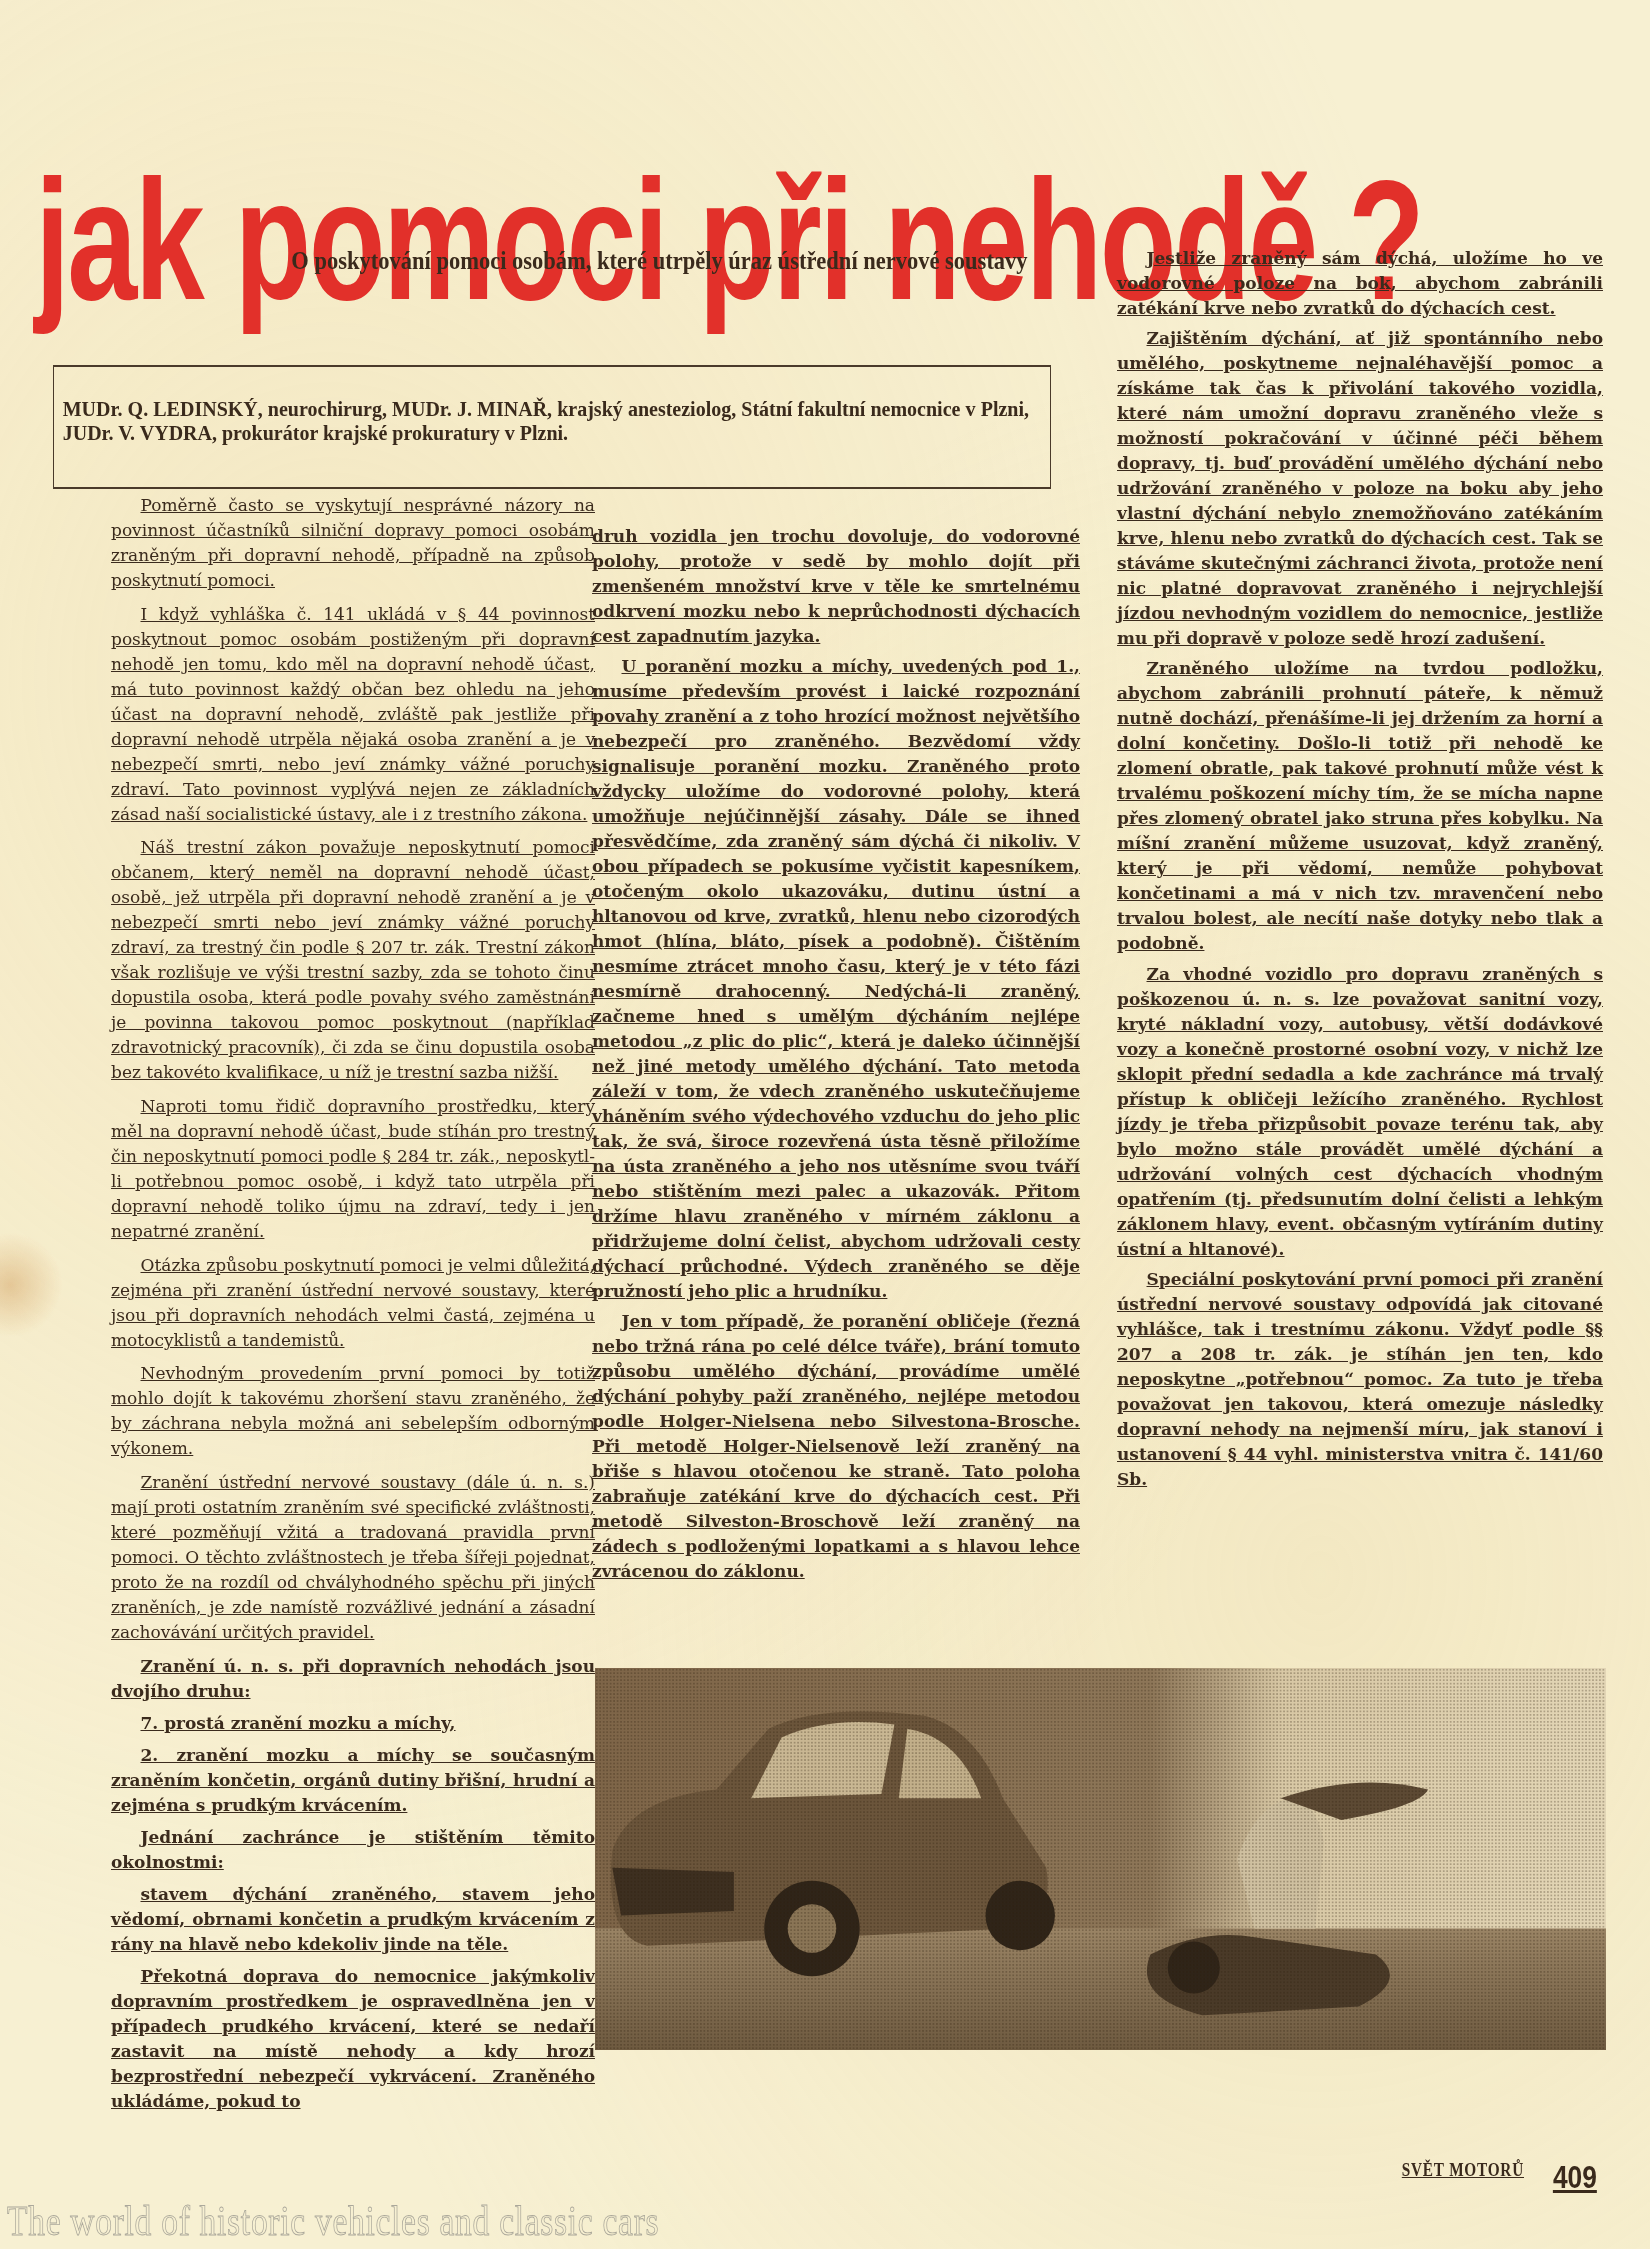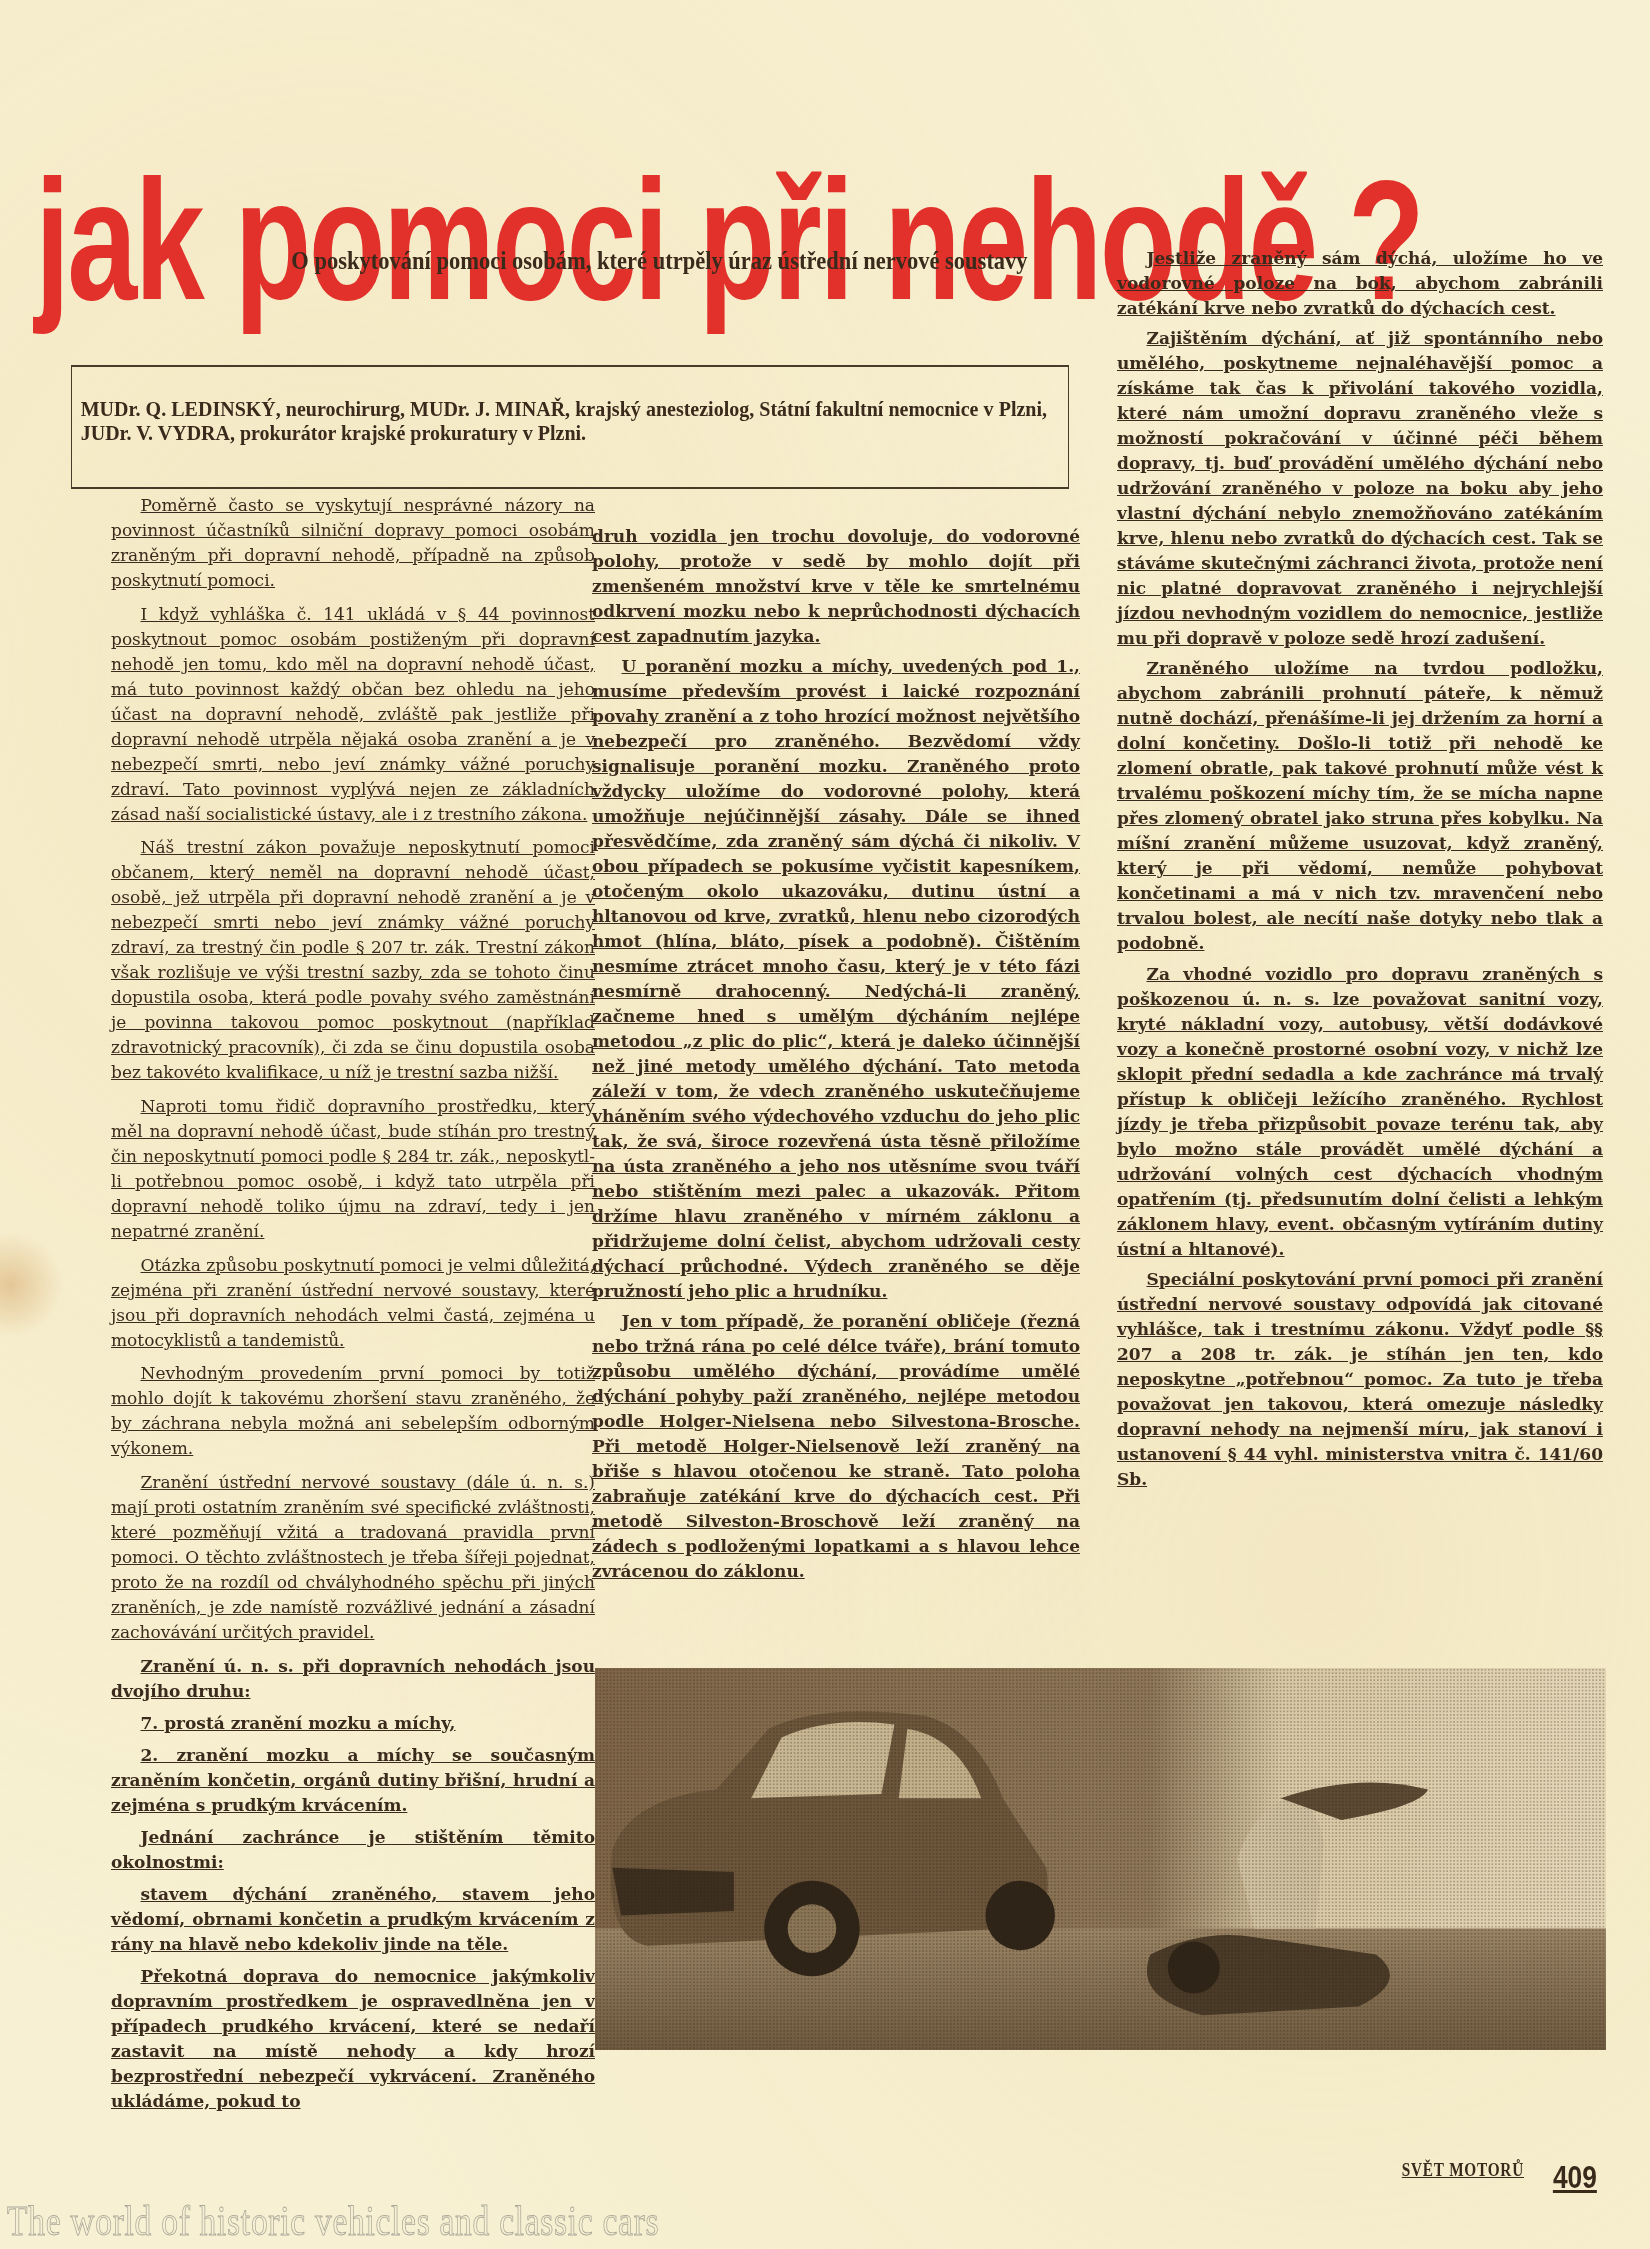--- a/index.html
+++ b/index.html
@@ -19,21 +19,21 @@
     color:#e2302a; font-size:170px; line-height:182px; letter-spacing:-3.5px;
     transform:scaleX(0.74); transform-origin:left top; white-space:nowrap;
   }
   .subtitle {
     position:absolute; left:234px; top:245px; width:851px;
     font-family:"Liberation Serif", serif; font-weight:bold; font-size:25px;
     line-height:31px; text-align:center; color:#3a2a1c;
     transform:scaleX(0.9); transform-origin:center top;
   }
   .byline {
-    position:absolute; left:71px; top:365px; width:998px; height:124px;
+    position:absolute; left:53px; top:365px; width:998px; height:124px;
     border-top:2.6px solid #4a3a2a; border-bottom:2.6px solid #4a3a2a;
     border-left:0.9px solid #4a3a2a; border-right:0.9px solid #4a3a2a;
     box-sizing:border-box; padding:29.5px 21px 0 8.7px;
   }
   .byline p {
     margin:0; font-family:"Liberation Serif", serif; font-weight:bold;
     font-size:20px; line-height:24px; text-align:justify; color:#3a2a1c;
   }
   .col {
     position:absolute; font-family:"DejaVu Serif", serif;

